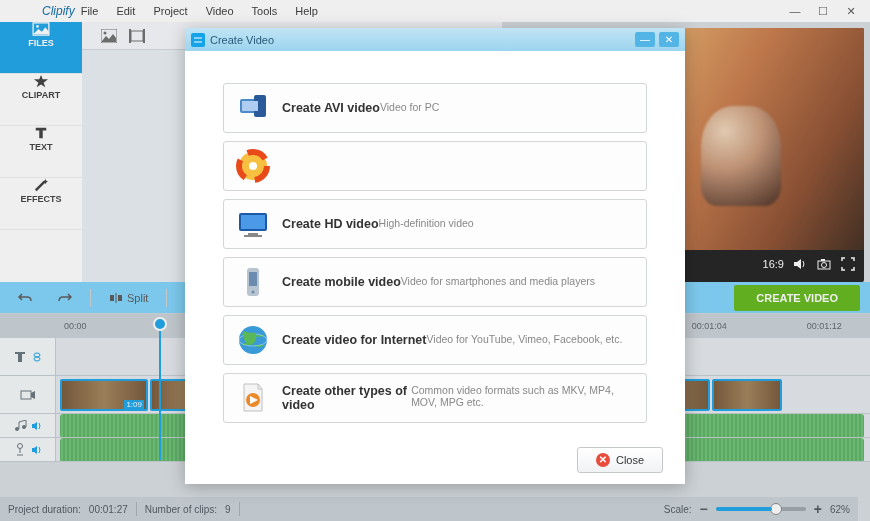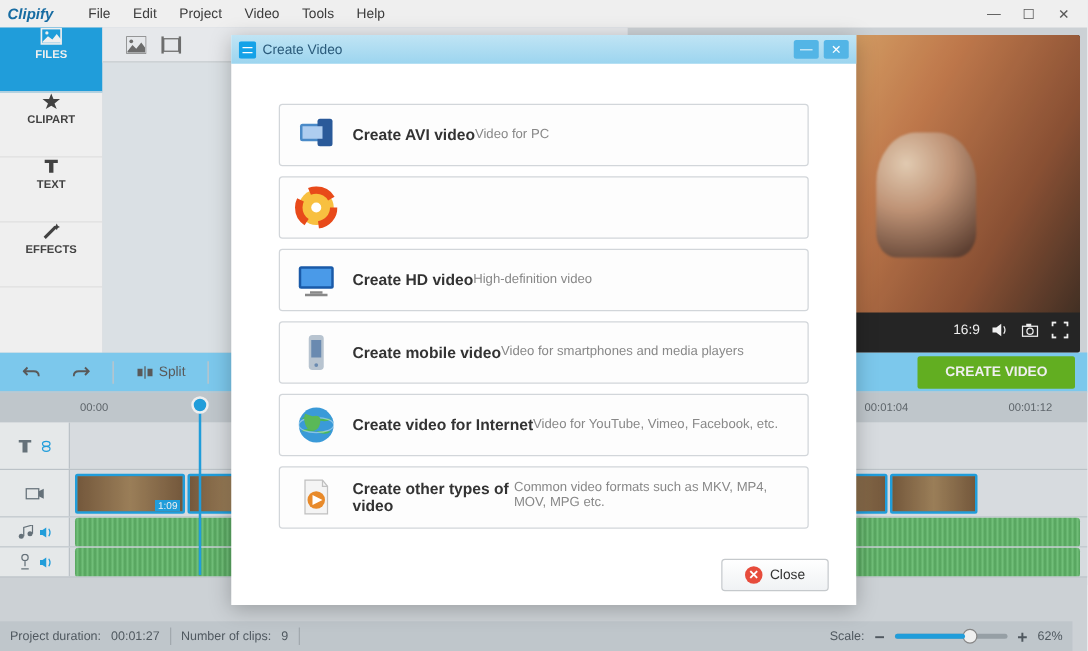--- a/index.html
+++ b/index.html
@@ -1,20 +1,20 @@
 <!DOCTYPE html>
 <html><head>
 <meta charset="utf-8">
 <style>
 * { margin: 0; padding: 0; box-sizing: border-box; font-family: 'Segoe UI', Tahoma, sans-serif; }
 body { width: 870px; height: 521px; overflow: hidden; background: #d8dde2; position: relative; }
 
 .titlebar { height: 22px; background: #fff; display: flex; align-items: center; padding: 0 6px; font-size: 12px; }
-.titlebar .app-name { font-style: italic; font-weight: 700; color: #0a6aa8; }
-.titlebar .menu { display: flex; gap: 6px; margin-left: 22px; }
+.titlebar .app-name { font-style: italic; font-weight: 400; color: #0a6aa8; margin-left: 36px; }
+.titlebar .menu { display: flex; gap: 6px; }
 .titlebar .menu span { font-size: 11px; color: #333; padding: 2px 6px; cursor: pointer; }
 .titlebar .win-controls { margin-left: auto; display: flex; gap: 2px; }
 .titlebar .win-controls div { width: 26px; height: 16px; display: flex; align-items: center; justify-content: center; font-size: 11px; color: #555; }
 
 .main { display: flex; height: 260px; }
 .sidebar { width: 82px; background: #fff; display: flex; flex-direction: column; }
 .side-item { height: 52px; display: flex; flex-direction: column; align-items: center; justify-content: flex-start; gap: 2px; font-size: 9px; font-weight: 600; color: #3a3a3a; cursor: pointer; border-bottom: 1px solid #eee; }
 .side-item.active { background: #14a2e8; color: #fff; }
 .side-icon { width: 18px; height: 14px; }
 

